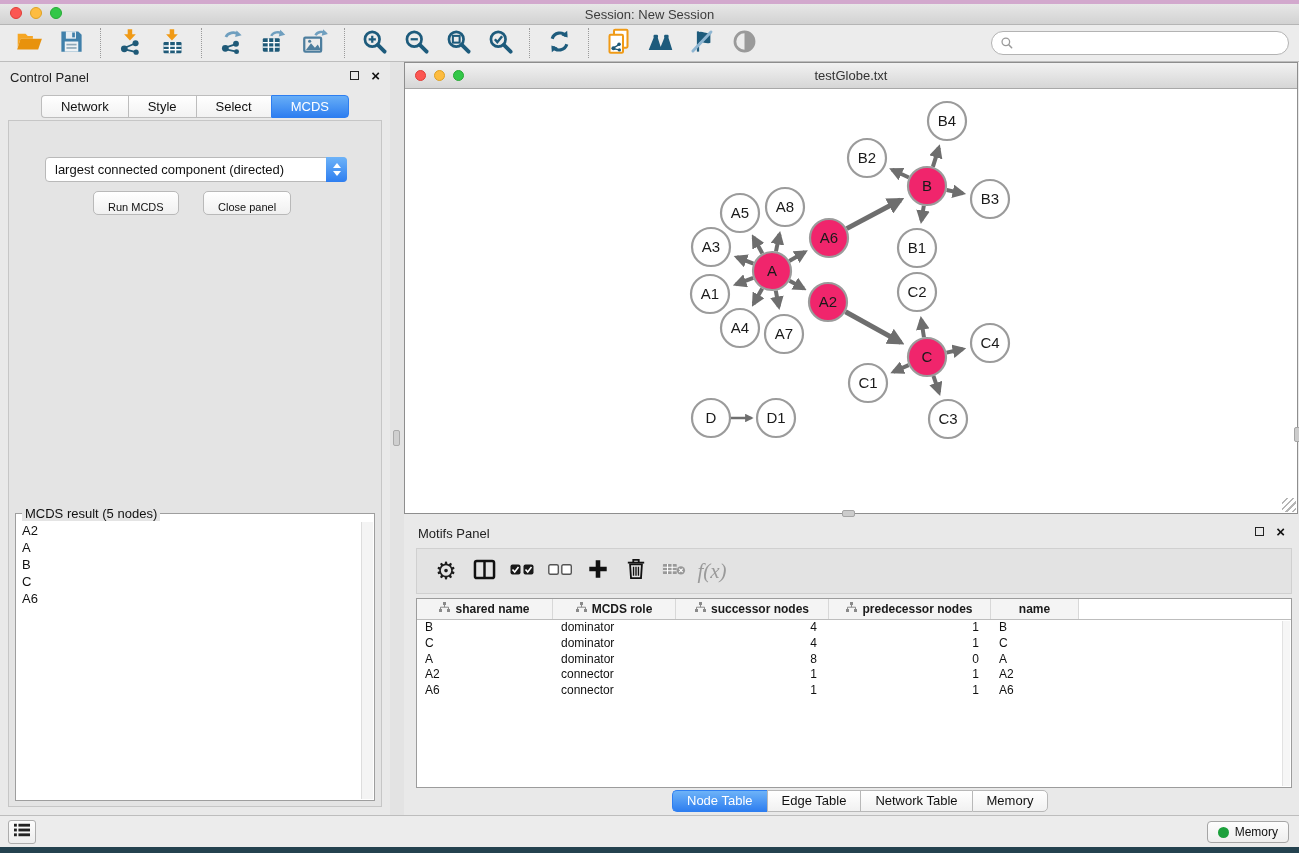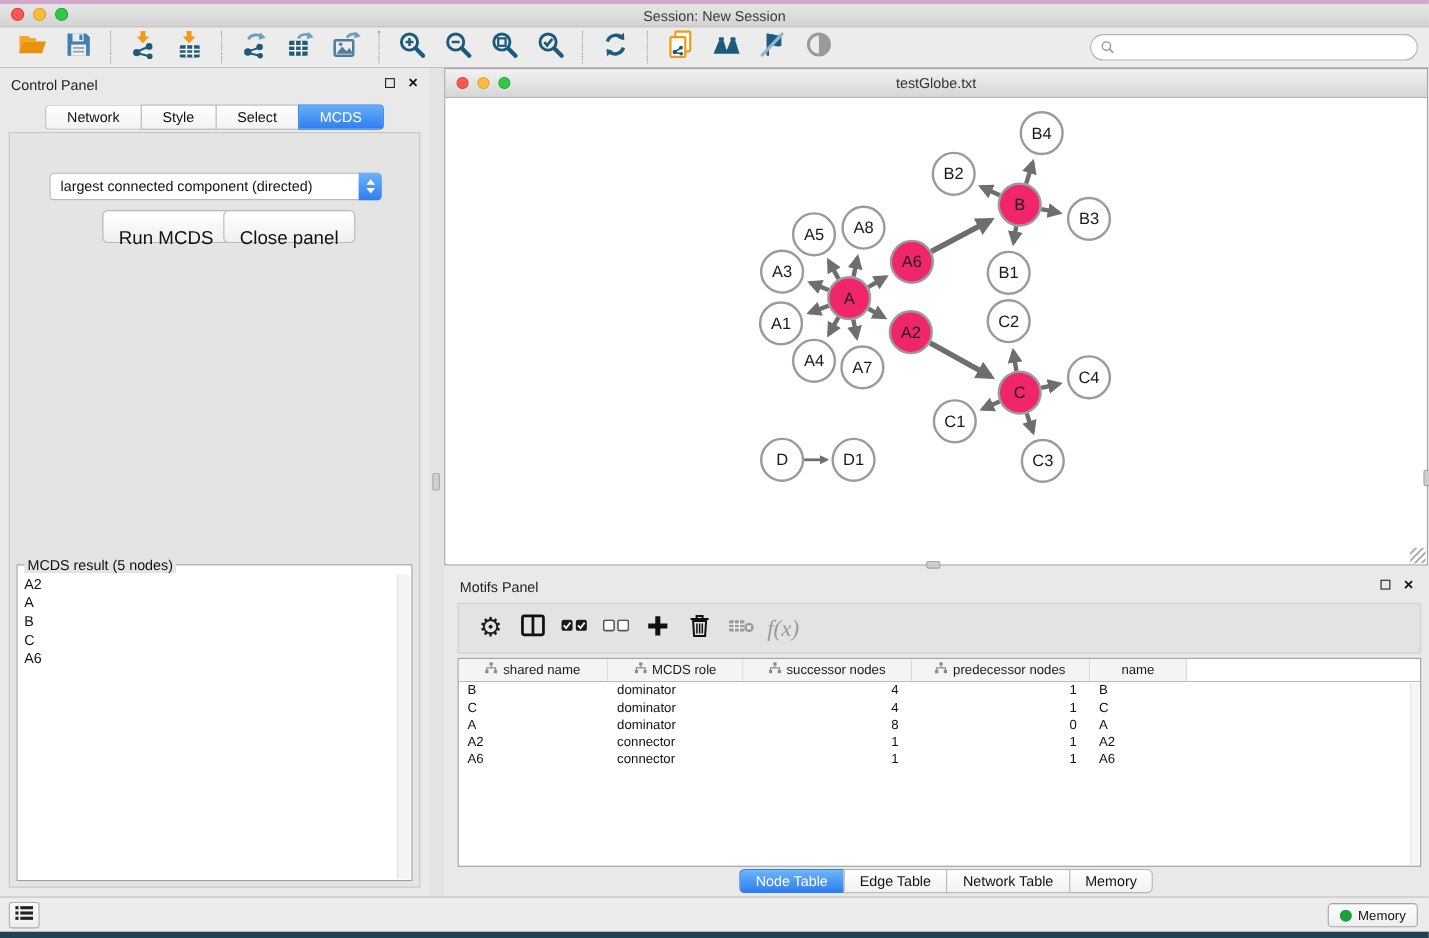--- a/index.html
+++ b/index.html
@@ -39,21 +39,21 @@
   .cp-tab:first-child { border-radius:4px 0 0 4px; }
   .cp-tab:last-child { border-right:1px solid #bdbdbd; border-radius:0 4px 4px 0; }
   .cp-tab.active { background:linear-gradient(#67aef7,#2e7ef0); color:#fff; border-color:#2e7ef0; }
   #cp-body { left:8px; top:58px; width:374px; height:687px; background:#e4e4e4; border:1px solid #c6c6c6; }
   #opt-label { left:0; top:15px; width:374px; text-align:center; font-size:13px; font-weight:bold; color:#1a1a1a; }
   #criterion-select { left:36px; top:36px; width:302px; height:25px; background:#fff; border:1px solid #b9b9b9; border-radius:4px; display:flex; align-items:center; cursor:pointer; }
   #criterion-select .val { flex:1; font-size:13px; padding-left:9px; color:#111; white-space:nowrap; }
   #criterion-select .stepper { width:21px; height:25px; margin:-1px -1px -1px 0; background:linear-gradient(#6db3f8,#2e7ef0); border-radius:0 4px 4px 0; display:flex; flex-direction:column; align-items:center; justify-content:center; gap:3px; }
   .chev-up { width:0; height:0; border-left:4px solid transparent; border-right:4px solid transparent; border-bottom:5px solid #fff; }
   .chev-dn { width:0; height:0; border-left:4px solid transparent; border-right:4px solid transparent; border-top:5px solid #fff; }
-  .push-btn { position:absolute; height:24px; background:linear-gradient(#ffffff,#f0f0f0); border:1px solid #b9b9b9; border-radius:5px; font-size:17px; color:#111; text-align:center; line-height:22px; cursor:pointer; padding:14px 14px; }
+  .push-btn { position:absolute; height:24px; background:linear-gradient(#ffffff,#f0f0f0); border:1px solid #b9b9b9; border-radius:5px; font-size:11px; color:#111; text-align:center; line-height:22px; cursor:pointer; padding:4px 14px; }
   #run-btn { left:84px; top:70px; }
   #close-btn { left:194px; top:70px; }
   #result-group { left:6px; top:392px; width:360px; height:288px; border:1px solid #9e9e9e; background:#fff; }
   #result-legend { position:absolute; left:6px; top:-8px; background:#e4e4e4; font-size:13px; color:#111; padding:0 3px; }
   #result-list { position:absolute; left:1px; top:8px; right:13px; bottom:1px; background:#fff; overflow:hidden; }
   .result-item { font-size:13px; color:#111; padding:1px 0 1px 5px; line-height:15px; cursor:default; }
   #result-scroll { position:absolute; right:1px; top:8px; bottom:1px; width:12px; background:#f4f4f4; border-left:1px solid #ddd; }
 
   
   #splitter { left:390px; top:62px; width:14px; height:753px; background:#e3e3e3; }
@@ -73,21 +73,21 @@
 
   
   #table-panel { left:404px; top:518px; width:895px; height:297px; background:#e9e9e9; }
   #tp-title { left:14px; top:8px; font-size:13px; color:#222; }
   #tp-btns { right:14px; top:9px; }
   #tp-toolbar { left:12px; top:30px; width:876px; height:46px; background:#e3e3e3; border:1px solid #d0d0d0; display:flex; align-items:center; padding-left:10px; }
   .tp-icon { width:38px; height:36px; display:flex; align-items:center; justify-content:center; cursor:pointer; }
   .gear-glyph { font-size:24px; color:#1c1c1c; line-height:24px; }
   .fx-glyph { font-family:"Liberation Serif", serif; font-style:italic; font-size:21px; color:#9a9a9a; }
   #node-table { left:12px; top:80px; width:876px; height:190px; background:#fff; border:1px solid #9c9c9c; overflow:hidden; }
-  #table-header { display:flex; height:21px; border-bottom:1px solid #bdbdbd; }
+  #table-header { display:flex; height:21px; border-bottom:1px solid #bdbdbd;font-weight:bold; }
   .th { background:#f4f4f4; border-right:1px solid #d8d8d8; display:flex; align-items:center; justify-content:center; gap:5px; font-size:12px; color:#1a1a1a; }
   .th svg { width:11px; height:11px; }
   .th.filler { background:#fff; border-right:none; flex:1; }
   .tr { display:flex; height:15.8px; }
   .td { font-size:12px; color:#111; line-height:15.8px; padding:0 8px; overflow:hidden; white-space:nowrap; }
   .td.num { text-align:right; padding-right:12px; }
   #table-vscroll { position:absolute; right:1px; top:22px; bottom:1px; width:8px; background:#f6f6f6; border-left:1px solid #e2e2e2; }
   #tp-tabs { left:268px; top:272px; display:flex; }
   .tp-tab { height:22px; font-size:13px; line-height:20px; text-align:center; background:linear-gradient(#ffffff,#f1f1f1); border:1px solid #b8b8b8; border-right:none; color:#111; cursor:pointer; padding:0 14px; }
   .tp-tab:first-child { border-radius:5px 0 0 5px; }

